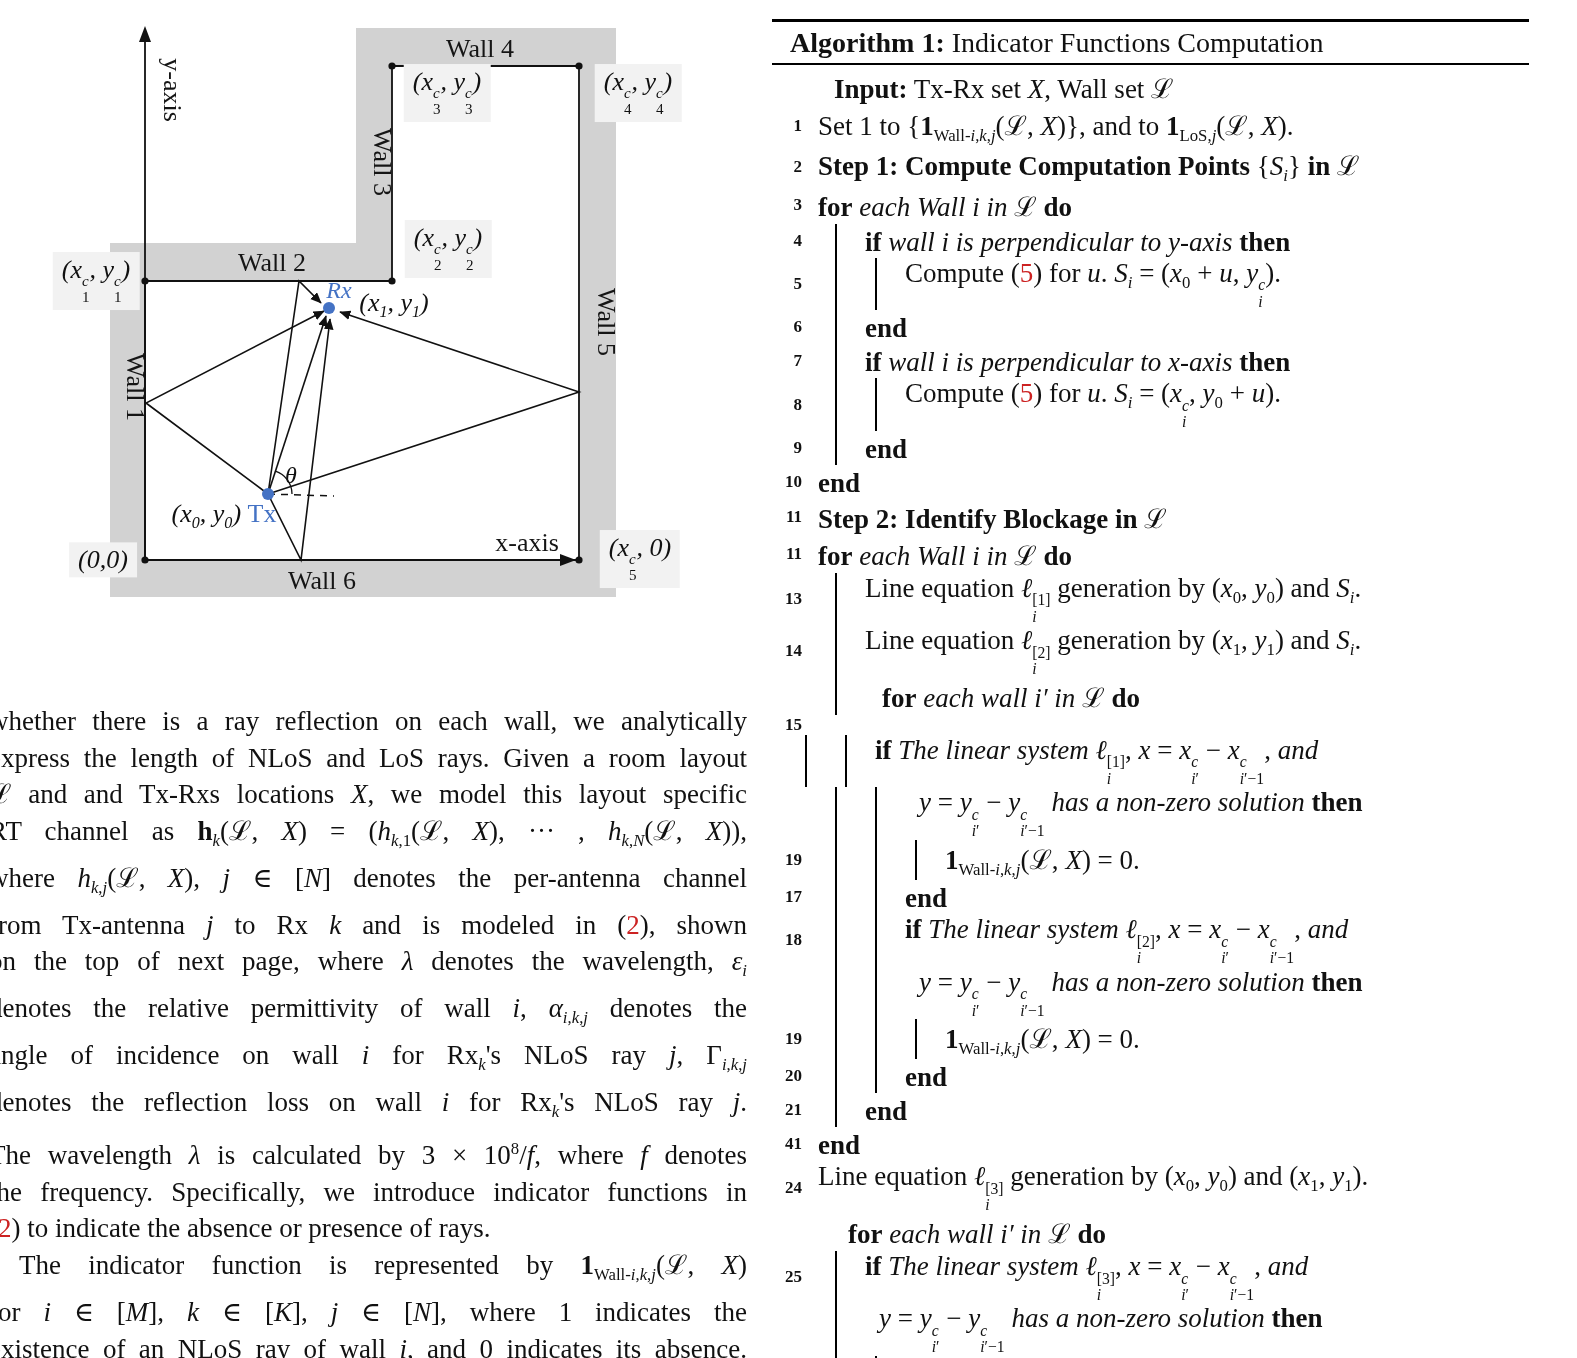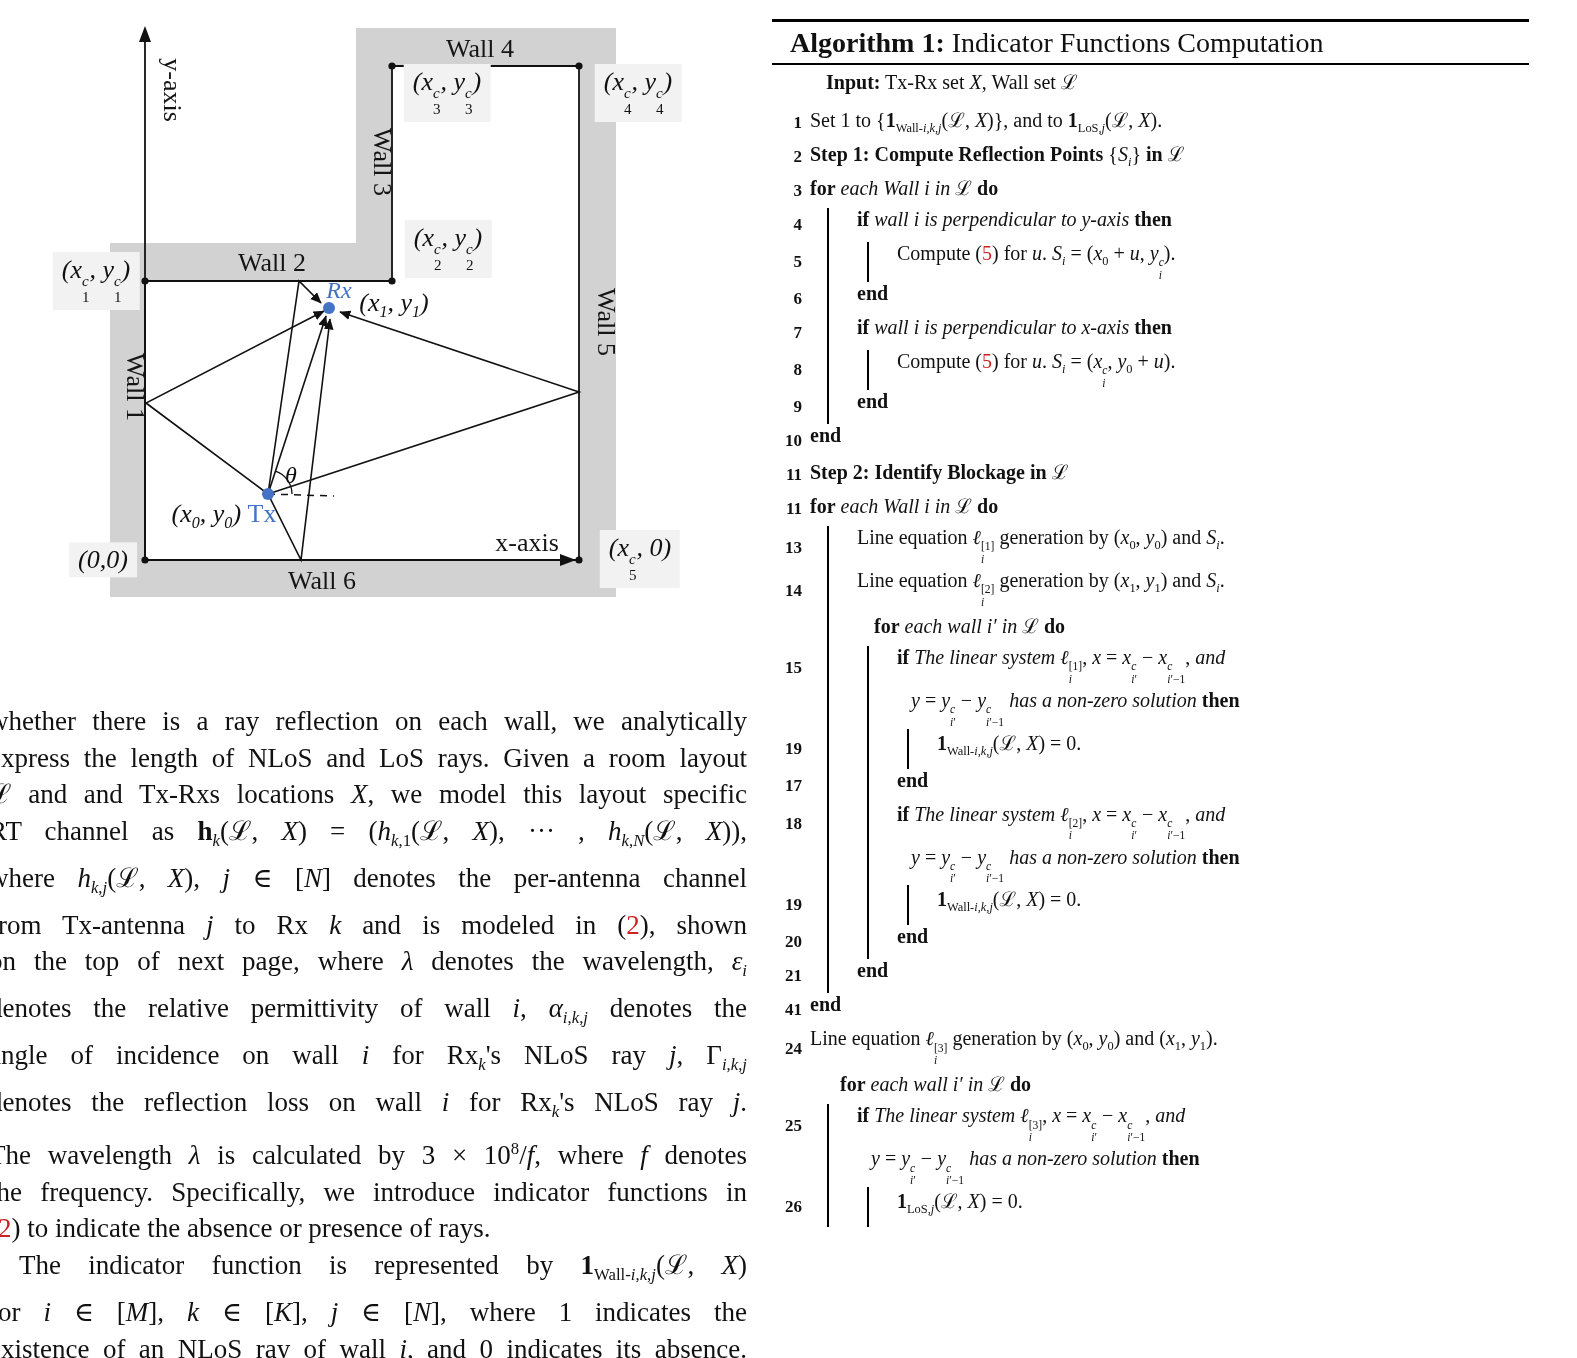--- a/index.html
+++ b/index.html
@@ -35,22 +35,22 @@
   .bline.nojust{text-align-last:left}
   .bline.ind{text-indent:30px}
   
   #algorithm{position:absolute;left:772px;top:0;width:757px;height:1358px}
   .rule{position:absolute;left:0;width:100%;background:#000}
   #algo-title{position:absolute;top:27px;left:18px;font-size:28px;white-space:nowrap}
   #algo-lines{position:absolute;top:68px;left:0;width:100%}
   .arow{display:flex;align-items:stretch}
   .anum{width:30px;flex:none;display:flex;align-items:center;justify-content:flex-end;
         font-weight:700;font-size:17px}
-  .acontent{position:relative;flex:1;margin-left:8px;display:flex;align-items:flex-start;
-            font-size:20px;white-space:nowrap}
+  .acontent{position:relative;flex:1;margin-left:16px;display:flex;align-items:flex-end;
+            font-size:27px;white-space:nowrap}
   .vbar{position:absolute;top:0;bottom:0;width:1.5px;background:#000}
   .atext{display:block}
 </style>
 </head>
 <body>
 
 <div id="figure-wrap">
   <svg width="745" height="700" viewBox="0 0 745 700">
     <defs>
       <marker id="arr" orient="auto" markerWidth="10" markerHeight="8" refX="6.5" refY="3">
@@ -179,21 +179,21 @@
       </div>
       <div class="arow" style="min-height: 34px;">
         <span class="anum">1</span>
         <div class="acontent">
           <span class="atext" style="padding-left: 0px;">Set 1 to {<span class="bb">1</span><sub>Wall-<i>i</i>,<i>k</i>,<i>j</i></sub>(ℒ, <i>X</i>)}, and to <span class="bb">1</span><sub>LoS,<i>j</i></sub>(ℒ, <i>X</i>).</span>
         </div>
       </div>
       <div class="arow" style="min-height: 34px;">
         <span class="anum">2</span>
         <div class="acontent">
-          <span class="atext" style="padding-left: 0px;"><b>Step 1: Compute Reflection Points</b> {<i>S</i><sub><i>i</i></sub>} <b>in</b> ℒ</span>
+          <span class="atext" style="padding-left: 0px;"><b>Step 1: Compute Computation Points</b> {<i>S</i><sub><i>i</i></sub>} <b>in</b> ℒ</span>
         </div>
       </div>
       <div class="arow" style="min-height: 34px;">
         <span class="anum">3</span>
         <div class="acontent">
           <span class="atext" style="padding-left: 0px;"><b>for</b> <i>each Wall i in</i> ℒ <b>do</b></span>
         </div>
       </div>
       <div class="arow" style="min-height: 34px;">
         <span class="anum">4</span>
@@ -283,21 +283,21 @@
             </span> generation by (<i>x</i><sub>1</sub>, <i>y</i><sub>1</sub>) and <i>S</i><sub><i>i</i></sub>.</span>
         </div>
       </div>
       <div class="arow" style="min-height: 34px;">
         <span class="anum"></span>
         <div class="acontent">
           <i class="vbar" style="left: 17px;"></i>
           <span class="atext" style="padding-left: 64px;"><b>for</b> <i>each wall i′ in</i> ℒ <b>do</b></span>
         </div>
       </div>
-      <div class="arow" style="min-height: 43px;">
+      <div class="arow" style="min-height: 43px; flex-direction: column;">
         <span class="anum">15</span>
         <div class="acontent">
           <i class="vbar" style="left: 17px;"></i>
           <i class="vbar" style="left: 57px;"></i>
           <span class="atext" style="padding-left: 87px;"><b>if</b> <i>The linear system</i> <i>ℓ</i><span class="ss">
               <span>[1]</span>
               <span><i>i</i></span>
             </span>, <i>x</i> = <i>x</i><span class="ss">
               <span><i>c</i></span>
               <span><i>i</i>′</span>

